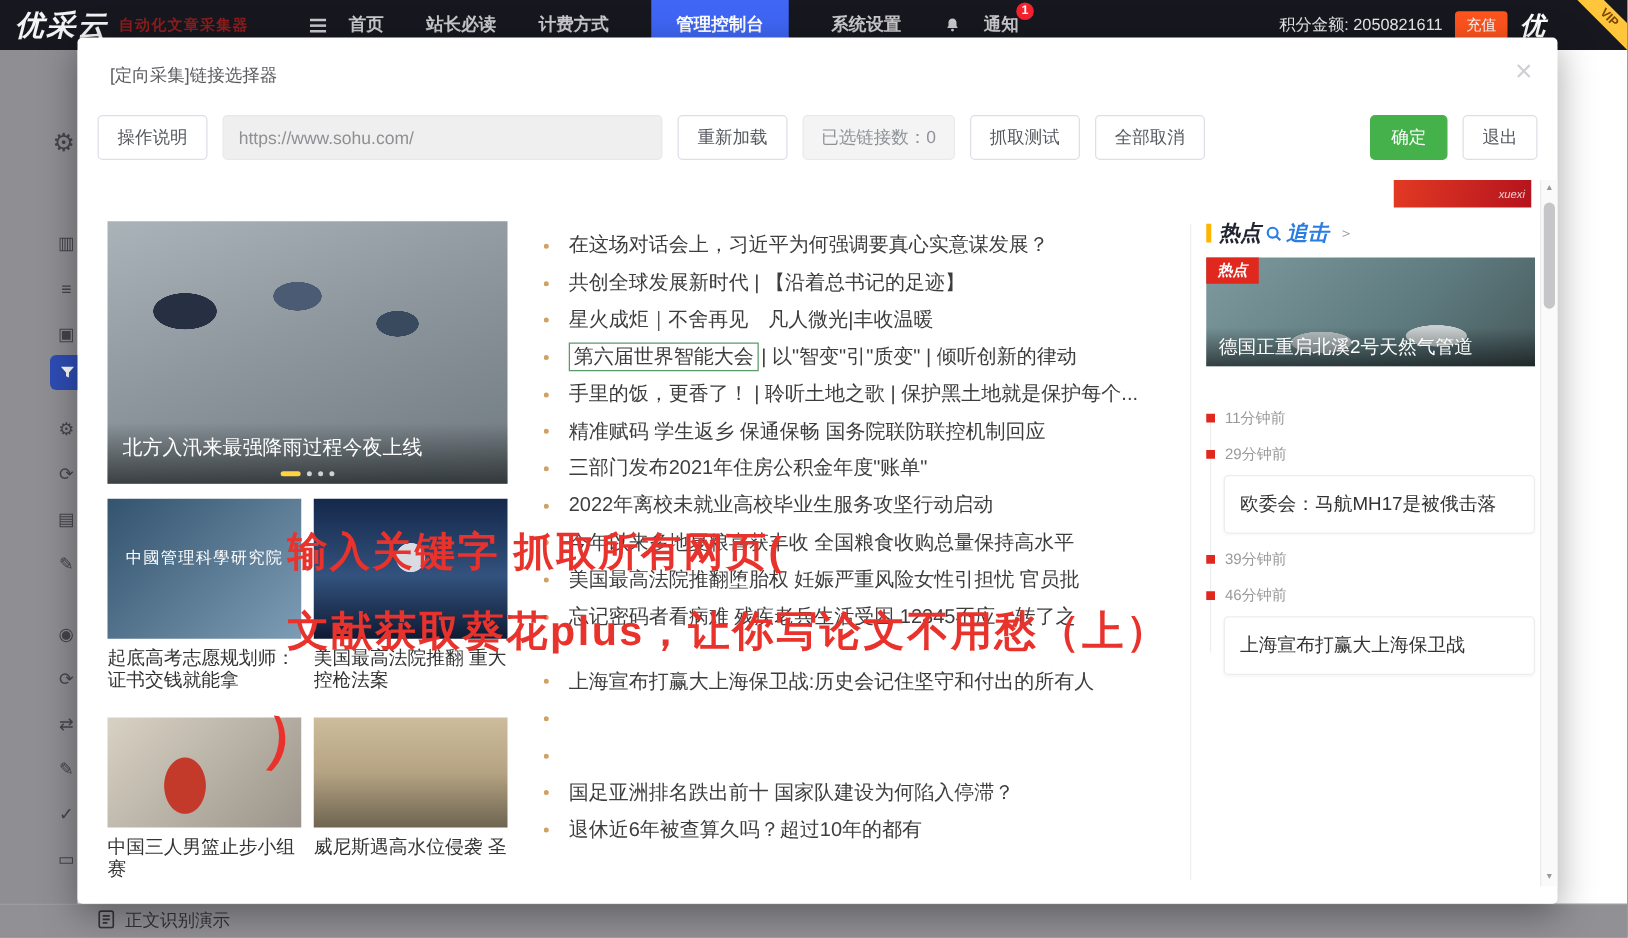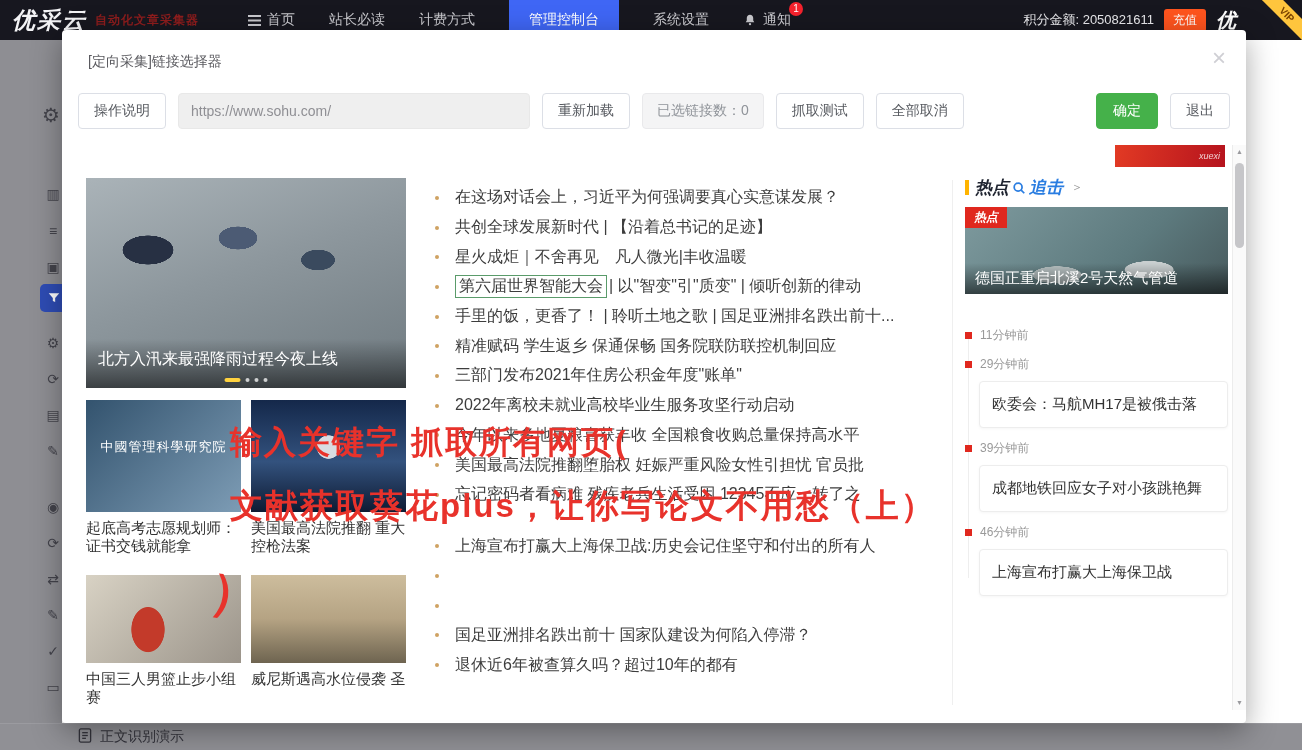--- a/index.html
+++ b/index.html
@@ -5,21 +5,21 @@
   html,body{margin:0;padding:0;background:#555;}
   *{box-sizing:border-box;font-family:"Liberation Sans","DejaVu Sans",sans-serif;}
   .screen{position:relative;width:1302px;height:750px;overflow:hidden;background:#ffffff;}
 
   
   .topnav{position:absolute;left:0;top:0;width:1302px;height:40px;background:#17171f;display:flex;align-items:center;z-index:1;}
   .logo-wrap{display:flex;align-items:center;padding-left:12px;min-width:248px;}
   .logo-zh{color:#f4f4f6;font-size:23px;font-weight:bold;font-style:italic;letter-spacing:2px;}
   .logo-sub{color:#8f1d1d;font-size:12px;font-weight:bold;margin-left:8px;letter-spacing:1px;}
   .nav-items{display:flex;align-items:center;gap:34px;height:40px;}
-  .nav-item{position:relative;color:#c9c9ce;font-size:14px;height:40px;display:flex;align-items:center;gap:6px;cursor:pointer;}
+  .nav-item{position:relative;color:#c9c9ce;font-size:14px;height:40px;display:flex;align-items:center;gap:18px;cursor:pointer;font-weight:bold;}
   .nav-item.active{background:#3f66f5;color:#fff;padding:0 20px;}
   .nav-icon{display:flex;align-items:center;color:inherit;}
   .badge{position:absolute;top:2px;right:-12px;min-width:14px;height:14px;border-radius:8px;background:#f5222d;color:#fff;font-size:10px;line-height:14px;text-align:center;padding:0 3px;}
   .nav-right{margin-left:auto;display:flex;align-items:center;gap:10px;padding-right:66px;}
   .points{color:#e9e9ec;font-size:13px;}
   .recharge{background:#ff541e;color:#fff;font-size:12px;border-radius:3px;padding:3px 9px;cursor:pointer;}
   .logo-right{color:#fff;font-size:20px;font-weight:bold;font-style:italic;}
   .corner-vip{position:absolute;top:0;right:0;width:50px;height:50px;overflow:hidden;z-index:3;}
   .corner-vip span{position:absolute;top:7px;right:-20px;display:block;width:70px;transform:rotate(45deg);background:#ffc53d;color:#7a4300;font-size:10px;font-weight:bold;text-align:center;line-height:15px;}
 
@@ -258,21 +258,21 @@
               <span class="ndot"></span>
               <span>星火成炬｜不舍再见　凡人微光|丰收温暖</span>
             </div>
             <div class="news-row">
               <span class="ndot"></span>
               <span class="nbox">第六届世界智能大会</span>
               <span> | 以"智变"引"质变" | 倾听创新的律动</span>
             </div>
             <div class="news-row">
               <span class="ndot"></span>
-              <span>手里的饭，更香了！ | 聆听土地之歌 | 国足亚洲排名跌出前十...</span>
+              <span>手里的饭，更香了！ | 聆听土地之歌 | 保护黑土地就是保护每个...</span>
             </div>
             <div class="news-row">
               <span class="ndot"></span>
               <span>精准赋码 学生返乡 保通保畅 国务院联防联控机制回应</span>
             </div>
             <div class="news-row">
               <span class="ndot"></span>
               <span>三部门发布2021年住房公积金年度"账单"</span>
             </div>
             <div class="news-row">
@@ -342,21 +342,20 @@
                   <span class="tl-sq"></span>
                   <span class="tl-time">29分钟前</span>
                 </div>
                 <div class="tl-card">欧委会：马航MH17是被俄击落</div>
               </div>
               <div class="tl-item">
                 <div class="tl-head">
                   <span class="tl-sq"></span>
                   <span class="tl-time">39分钟前</span>
                 </div>
-                <div class="tl-card">成都地铁回应女子对小孩跳艳舞</div>
               </div>
               <div class="tl-item">
                 <div class="tl-head">
                   <span class="tl-sq"></span>
                   <span class="tl-time">46分钟前</span>
                 </div>
                 <div class="tl-card">上海宣布打赢大上海保卫战</div>
               </div>
             </div>
         </div>

